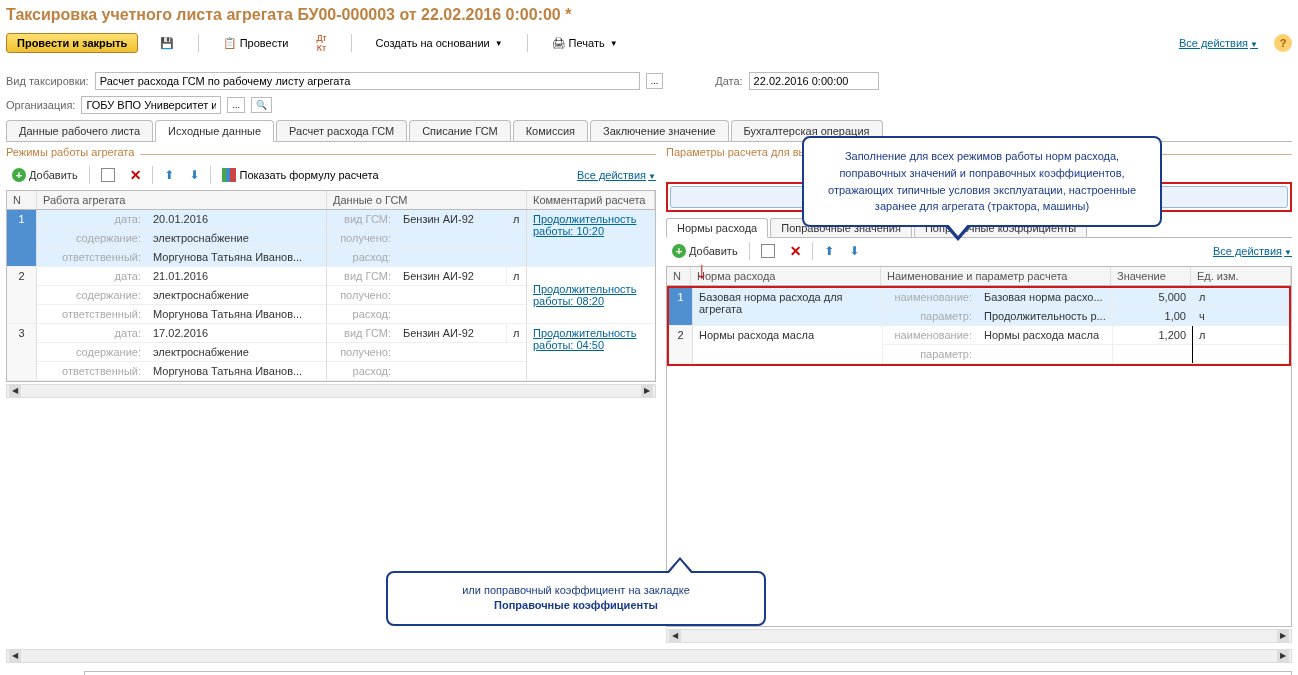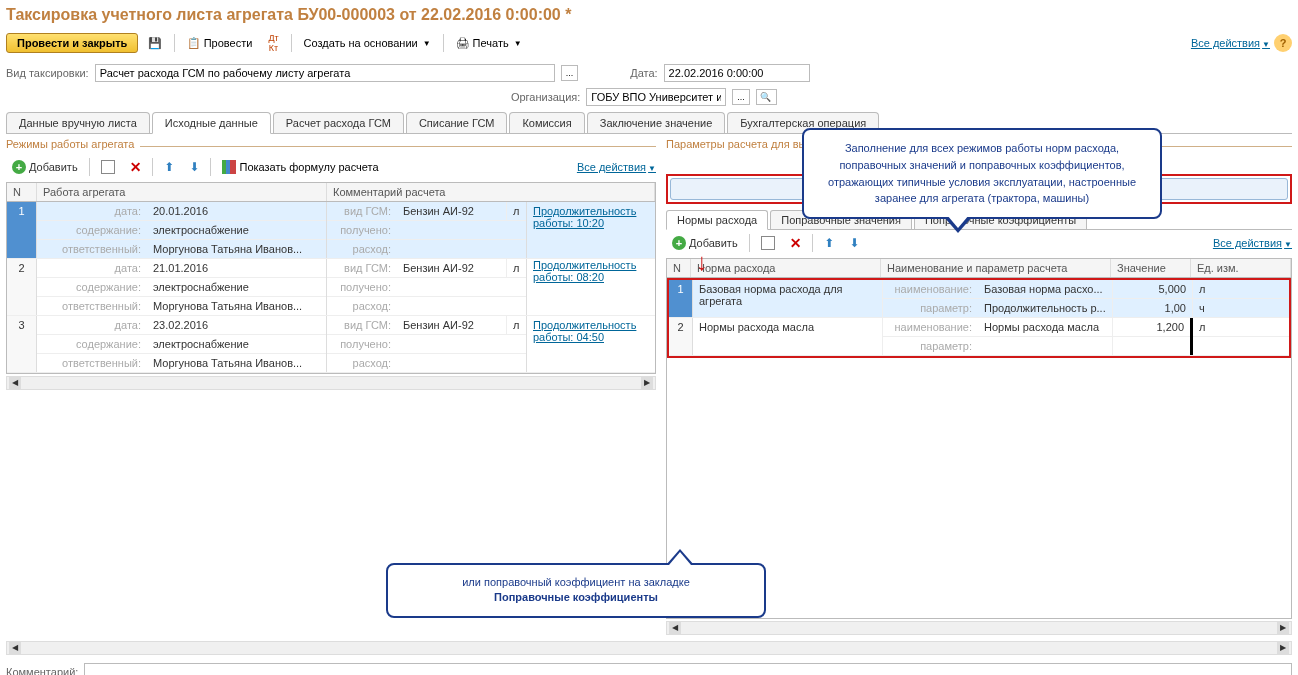--- a/index.html
+++ b/index.html
@@ -1,18 +1,18 @@
 <!DOCTYPE html>
 <html><head>
 <meta charset="utf-8">
 <style>
 * { box-sizing: border-box; margin: 0; padding: 0; font-family: Arial, sans-serif; font-size: 11px; }
 body { background: #fff; padding: 6px; color: #333; width: 1298px; }
 .title { color: #c08040; font-size: 16px; font-weight: bold; margin-bottom: 6px; }
-.toolbar { display: flex; align-items: center; gap: 4px; margin-bottom: 8px; }
+.toolbar { display: flex; align-items: center; gap: 16px; margin-bottom: 16px; }
 .btn-primary { background: linear-gradient(#ffe070, #f0c030); border: 1px solid #b08020; padding: 3px 10px; border-radius: 3px; font-weight: bold; cursor: pointer; }
 .btn-flat { background: transparent; border: none; padding: 3px 6px; cursor: pointer; display: flex; align-items: center; gap: 3px; }
 .sep { width: 1px; height: 18px; background: #ccc; margin: 0 2px; }
 .dropdown-arrow { font-size: 8px; margin-left: 2px; }
 .spacer { flex: 1; }
 .link { color: #006699; text-decoration: underline; cursor: pointer; }
 .help-icon { width: 18px; height: 18px; border-radius: 50%; background: #ffd070; color: #a06000; text-align: center; line-height: 18px; font-weight: bold; cursor: pointer; }
 
 .field-row { display: flex; align-items: center; gap: 6px; margin-bottom: 6px; }
 .field-label { color: #666; }
@@ -106,35 +106,35 @@
       <span>Печать</span>
       <span class="dropdown-arrow">▼</span>
     </button>
   <div class="spacer"></div>
   <span class="link"><span>Все действия</span><span class="dropdown-arrow">▼</span></span>
   <div class="help-icon">?</div>
 </div>
 
 <div class="field-row">
   <span class="field-label">Вид таксировки:</span>
-  <input class="field-input" style="width: 460px;" value="Расчет расхода ГСМ по рабочему листу агрегата">
+  <input class="field-input" style="width: 545px;" value="Расчет расхода ГСМ по рабочему листу агрегата">
   <button class="dots-btn">...</button>
   <span style="width:40px"></span>
   <span class="field-label">Дата:</span>
-  <input class="field-input" style="width: 146px;" value="22.02.2016 0:00:00">
-</div>
-<div class="field-row" style="justify-content:center; padding-right:10px">
+  <input class="field-input" style="width: 130px;" value="22.02.2016 0:00:00">
+</div>
+<div class="field-row" style="justify-content:flex-start; padding-right:10px">
   <span class="field-label">Организация:</span>
   <input class="field-input" style="width: 140px;" value="ГОБУ ВПО Университет и">
   <button class="dots-btn">...</button>
   <button class="dots-btn">🔍</button>
 </div>
 
 <div class="tabs">
-  <div class="tab">Данные вручную листа</div>
+  <div class="tab">Данные рабочего листа</div>
   <div class="tab active">Исходные данные</div>
   <div class="tab">Расчет расхода ГСМ</div>
   <div class="tab">Списание ГСМ</div>
   <div class="tab">Комиссия</div>
   <div class="tab">Заключение значение</div>
   <div class="tab">Бухгалтерская операция</div>
 </div>
 
 <div style="position:relative">
 <div class="columns">
@@ -168,20 +168,21 @@
             <span class="chart-icon"></span>
             <span>Показать формулу расчета</span>
           </button>
       <div class="spacer"></div>
       <span class="link"><span>Все действия</span><span class="dropdown-arrow">▼</span></span>
     </div>
     <div class="grid">
       <div class="grid-header">
         <div class="gh-cell" style="width:30px">N</div>
         <div class="gh-cell left-work-col">Работа агрегата</div>
+        <div class="gh-cell left-gsm-col">Данные о ГСМ</div>
         <div class="gh-cell left-ind-col">Комментарий расчета</div>
       </div>
       <div class="grid-body" id="left-rows">
             <div class="grid-row selected">
     <div class="row-num-cell">1</div>
     <div class="left-work-col">
       <div class="sub-cell">
                   <div class="sub-label" style="width:110px">дата:</div>
                   <div class="sub-value">20.01.2016</div>
                 </div>
@@ -235,28 +236,28 @@
                 </div>
       <div class="sub-cell">
                   <div class="sub-label" style="width:70px">получено:</div>
                   <div class="sub-value"></div>
                 </div>
       <div class="sub-cell">
                   <div class="sub-label" style="width:70px">расход:</div>
                   <div class="sub-value"></div>
                 </div>
     </div>
-    <div class="left-ind-col" style="padding:0 6px"><span class="link">Продолжительность работы: 08:20</span></div>
+    <div class="left-ind-col" style="padding:16px 6px"><span class="link">Продолжительность работы: 08:20</span></div>
   </div>
             <div class="grid-row">
     <div class="row-num-cell">3</div>
     <div class="left-work-col">
       <div class="sub-cell">
                   <div class="sub-label" style="width:110px">дата:</div>
-                  <div class="sub-value">23.02.2016</div>
+                  <div class="sub-value">17.02.2016</div>
                 </div>
       <div class="sub-cell">
                   <div class="sub-label" style="width:110px">содержание:</div>
                   <div class="sub-value">электроснабжение</div>
                 </div>
       <div class="sub-cell">
                   <div class="sub-label" style="width:110px">ответственный:</div>
                   <div class="sub-value">Моргунова Татьяна Иванов...</div>
                 </div>
     </div>
@@ -363,21 +364,21 @@
     <div style="width:230px;border-right:1px solid #eee">
       <div class="sub-cell">
                   <div class="sub-label" style="width:95px">наименование:</div>
                   <div class="sub-value" style="flex:1">Нормы расхода масла</div>
                 </div>
       <div class="sub-cell">
                   <div class="sub-label" style="width:95px">параметр:</div>
                   <div class="sub-value" style="flex:1"></div>
                 </div>
     </div>
-    <div style="width:80px;border-right:3px solid #000000;text-align:right">
+    <div style="width:80px;border-right:1px solid #000000;text-align:right">
       <div class="sub-cell" style="justify-content:flex-end;padding:3px 6px">1,200</div>
       <div class="sub-cell" style="justify-content:flex-end;padding:3px 6px"></div>
     </div>
     <div style="flex:1">
       <div class="sub-cell" style="padding:3px 6px">л</div>
       <div class="sub-cell" style="padding:3px 6px"></div>
     </div>
   </div>
           </div>
       <div style="height:260px"></div>

